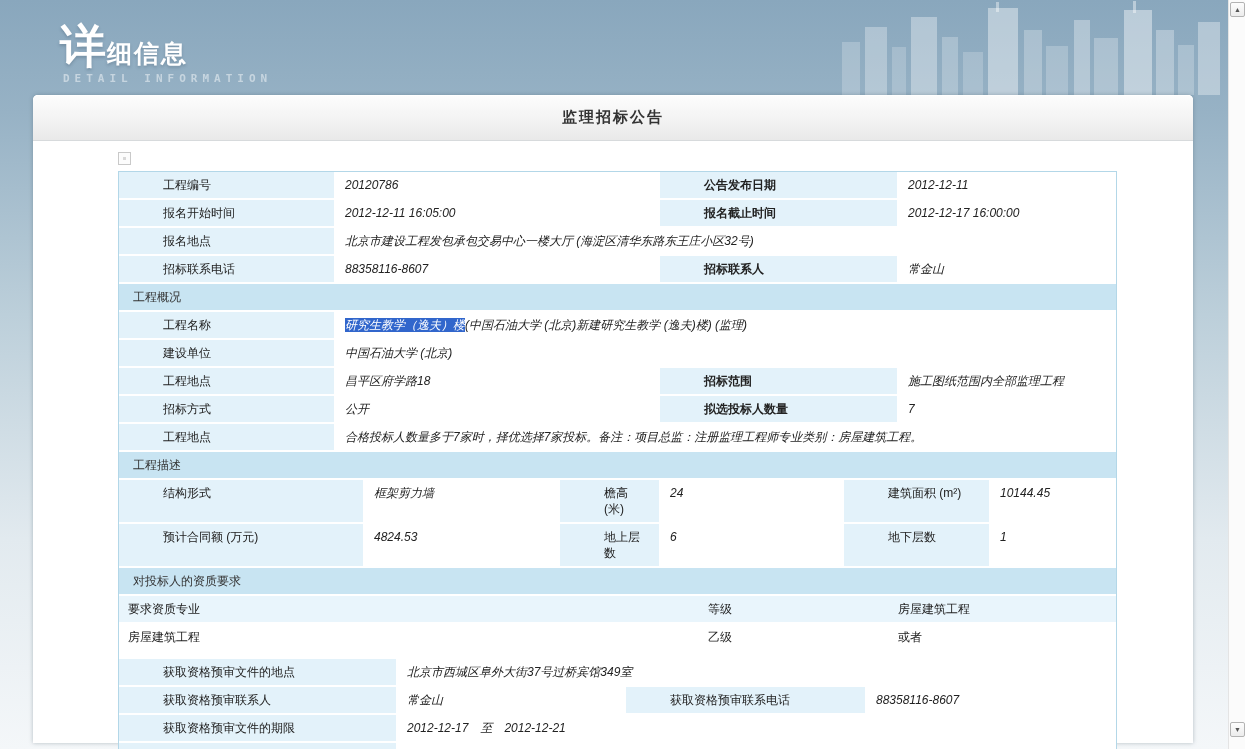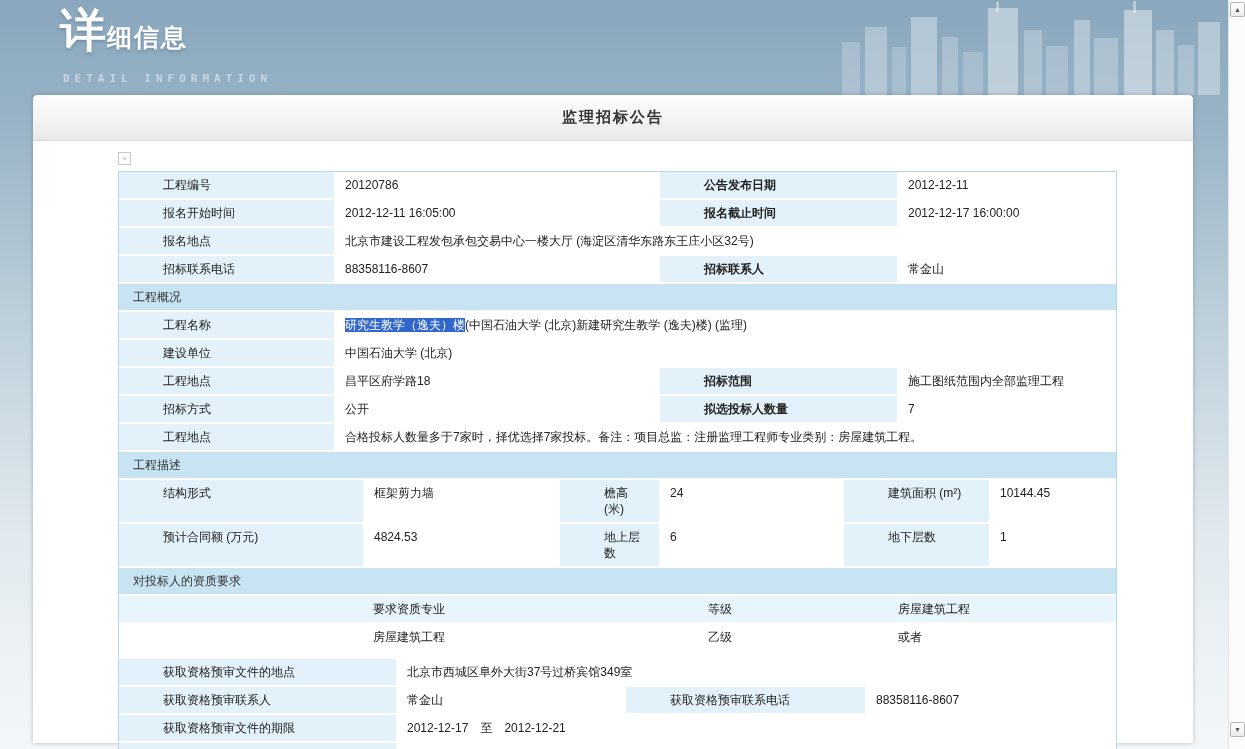--- a/index.html
+++ b/index.html
@@ -2,21 +2,21 @@
 <html><head>
 <meta charset="utf-8">
 <style>
   * { margin:0; padding:0; box-sizing:border-box; }
   html,body { width:1245px; height:749px; overflow:hidden;
     font-family:"Liberation Sans","DejaVu Sans",sans-serif; }
   body { background:linear-gradient(180deg,#89a7bd 0%,#97b2c5 15%,#bccfda 42%,#e2eaef 72%,#f4f7f9 100%); position:relative; }
 
   
   .hdr { position:relative; height:95px; width:1228px; overflow:hidden; }
-  .hdr-title { position:absolute; left:60px; top:0; color:#fff; text-shadow:0 2px 3px rgba(40,60,80,.25); white-space:nowrap; }
+  .hdr-title { position:absolute; left:60px; top:16px; color:#fff; text-shadow:0 2px 3px rgba(40,60,80,.25); white-space:nowrap; }
   .hdr-title .big { font-size:46px; font-weight:bold; letter-spacing:1px; }
   .hdr-title .small { font-size:25px; font-weight:bold; letter-spacing:2px; }
   .hdr-sub { position:absolute; left:63px; top:72px; font-family:"DejaVu Sans Mono",monospace;
     font-size:11px; letter-spacing:5px; color:rgba(255,255,255,.48); font-weight:bold; }
   .skyline { position:absolute; right:0; bottom:0; height:95px; }
 
   
   .card { position:absolute; left:33px; top:95px; width:1160px; height:648px; background:#fff;
     border-radius:5px 5px 0 0; box-shadow:0 0 4px rgba(60,80,95,.35); }
   .titlebar { height:46px; border-radius:5px 5px 0 0;
@@ -29,25 +29,25 @@
   .imgbox { display:inline-block; width:13px; height:13px; border:1px solid #c9c9c9; background:#fcfcfc;
     position:relative; margin-bottom:2px; }
   .imgbox:after { content:""; position:absolute; left:4px; top:4px; width:3px; height:3px; background:#d8d8d8; }
 
   
   .tbl { width:999px; border:1px solid #b3d7e8; background:#fff; font-size:12px; color:#222; }
   .row { display:flex; margin-bottom:2px; }
   .row:last-child { margin-bottom:16px;text-align:right; }
   .c { padding:5px 9px; line-height:16px; min-height:26px; }
   .l { background:#e3f2fa; margin-right:2px;padding-left:44px; }
-  .v { background:#fff; margin-right:2px; }
+  .v { background:#fff; margin-right:2px;font-style:italic; }
   .c:last-child { margin-right:0; flex:1; }
   .w215{width:215px;} .w322{width:322px;} .w206{width:237px;font-weight:bold;}
   .w244{width:244px;} .w193{width:193px;} .w99{width:99px;} .w181{width:181px;} .w145{width:145px;}
-  .w580{width:580px;text-align:center;} .w190{width:190px;}
+  .w580{width:580px;} .w190{width:190px;}
   .w277{width:277px;} .w226{width:226px;} .w239{width:239px;}
   .band { background:#c8e4f2; padding:5px 9px 5px 14px; line-height:16px; min-height:26px; margin-bottom:2px;
     font-size:12px; color:#333; }
   .qhdr .c { background:#e9f5fc; margin-right:0; }
   .qrow .c { background:#fff; margin-right:0; }
   .spacer { height:7px; background:#fff; }
   .sel { background:#3166cc; color:#fff; }
 
   
   .btnwrap { width:999px; text-align:center; margin-top:13px; }

